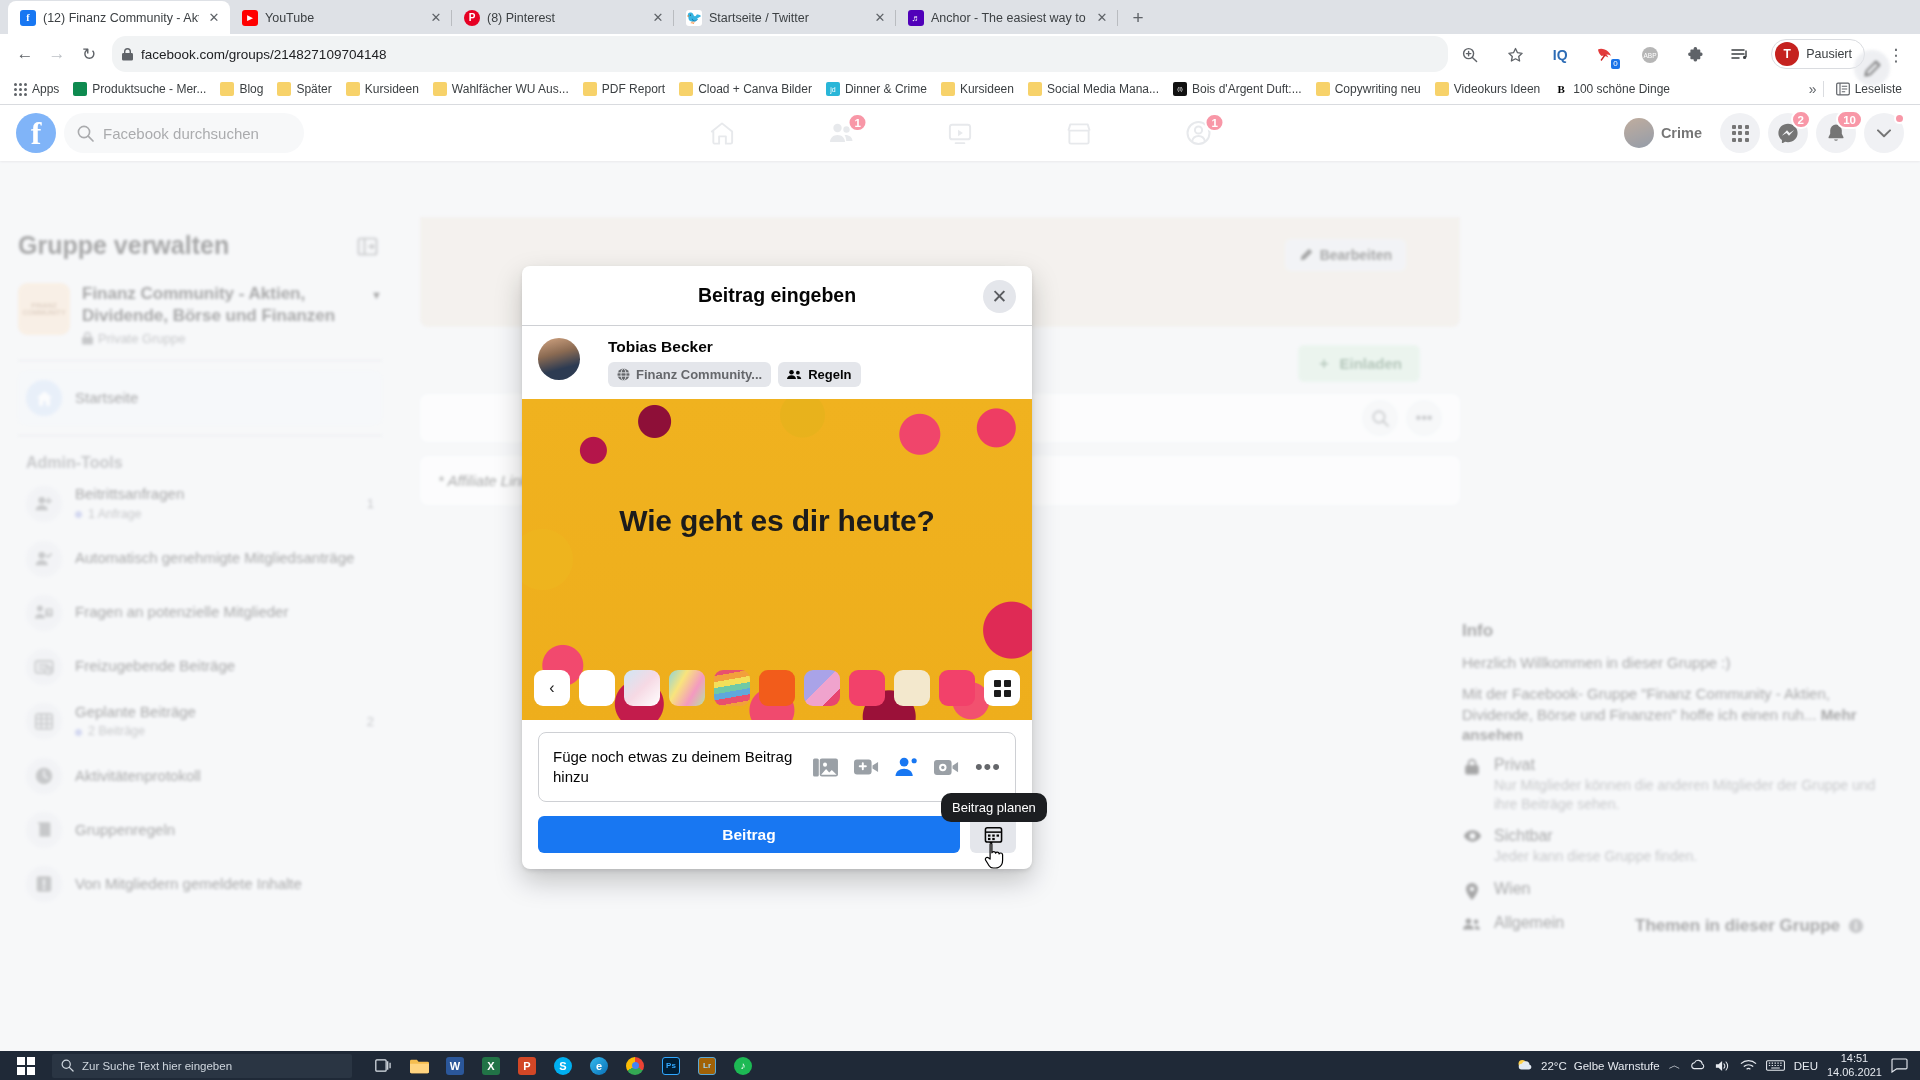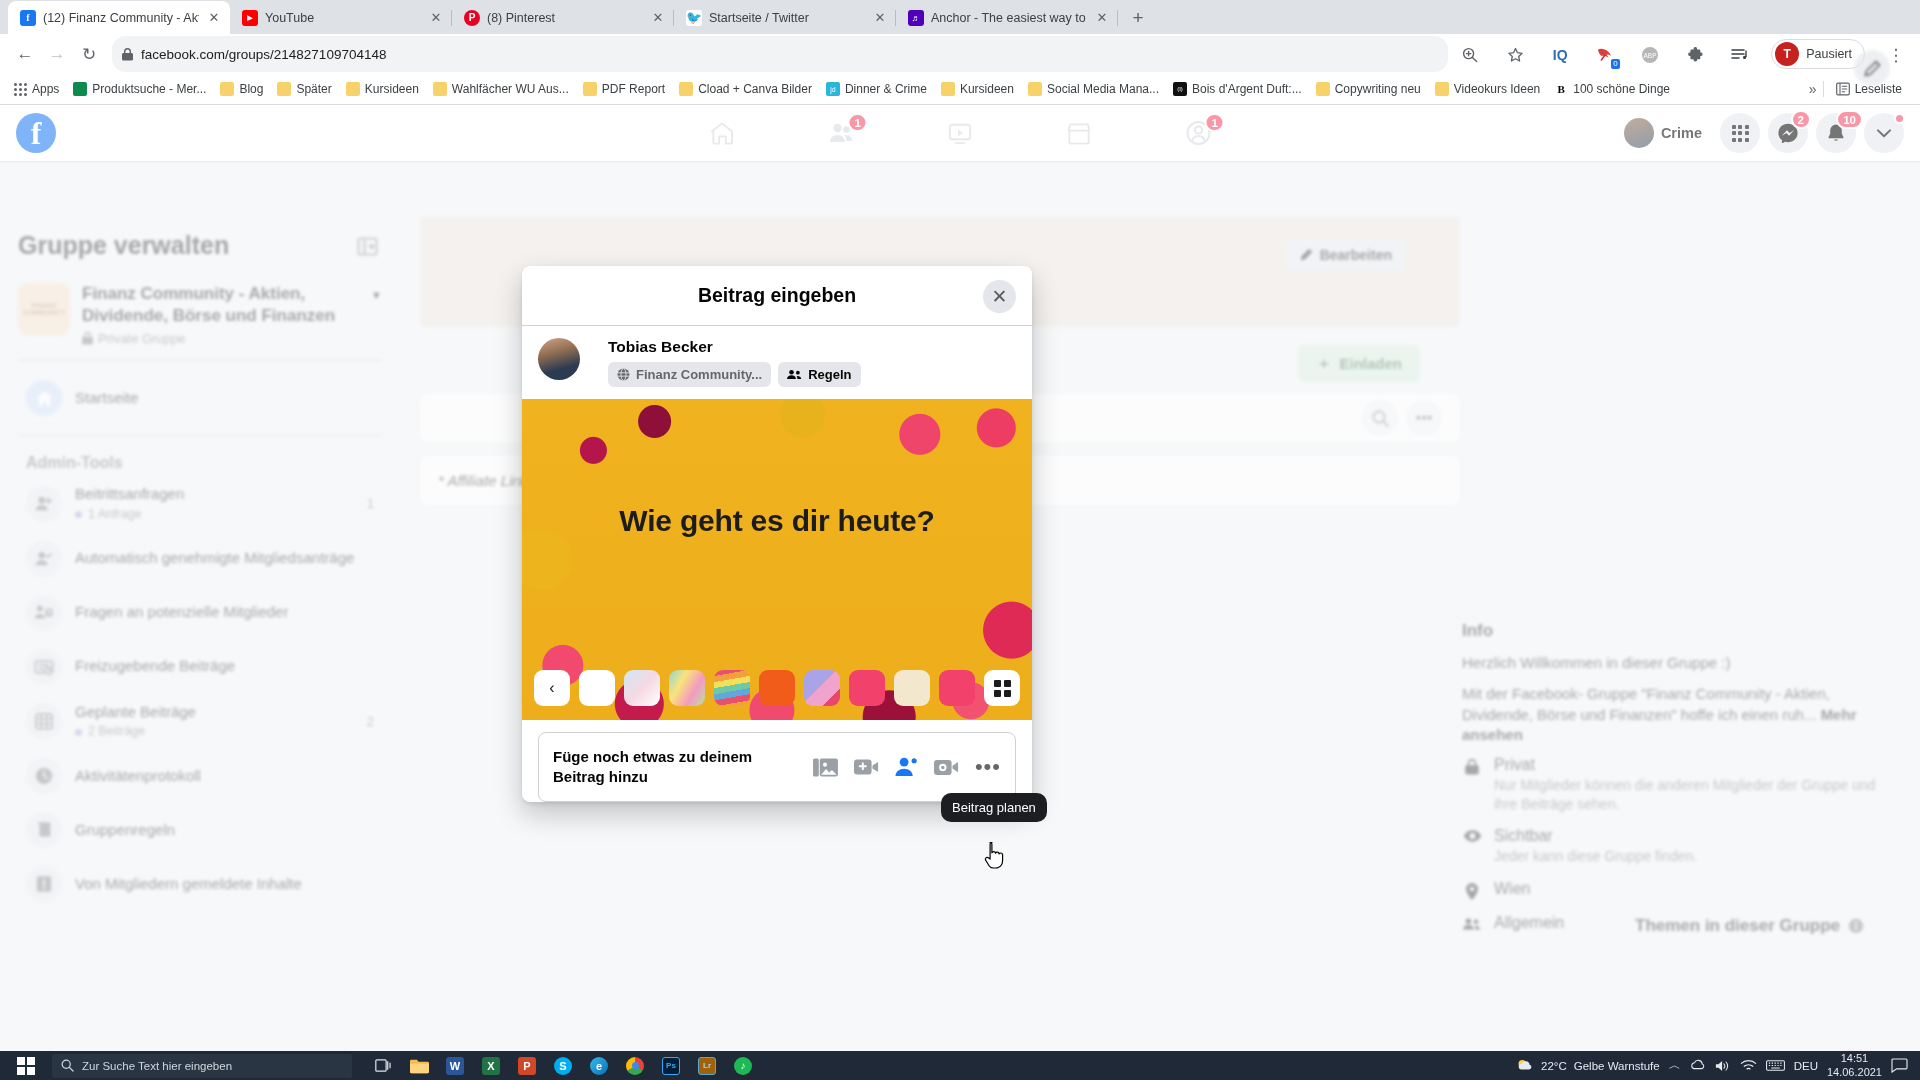--- a/index.html
+++ b/index.html
@@ -150,21 +150,21 @@
     font-size:30px; font-weight:bold; color:#1c1c1c; letter-spacing:-.2px;
   }
   .swatches { position:absolute; left:0; right:0; bottom:14px; display:flex; align-items:center; justify-content:center; gap:9px; }
   .sw { width:36px; height:36px; border-radius:9px; flex:0 0 36px; }
   .sw.nav { background:#fff; display:flex; align-items:center; justify-content:center; color:#1c1c1c; font-size:16px; }
   .sw.grid { background:#fff; display:flex; align-items:center; justify-content:center; }
   .grid4 { display:grid; grid-template-columns:7px 7px; grid-template-rows:7px 7px; gap:3px; }
   .grid4 i { background:#1c1c1c; border-radius:1px; display:block; }
 
   .m-add { margin:12px 16px 0; border:1px solid #ced0d4; border-radius:8px; height:70px; display:flex; align-items:center; padding:0 14px; gap:12px; }
-  .m-add .atext { font-size:15px; color:#050505; font-weight:700; line-height:1.33; flex:1; }
+  .m-add .atext { font-size:15px; color:#050505; font-weight:400; line-height:1.33; flex:1; }
   .m-add .aicons { display:flex; align-items:center; gap:16px; }
   .m-foot { padding:14px 16px 16px; display:flex; gap:10px; align-items:center; }
   .btn-post { flex:1; height:37px; border-radius:6px; background:#1877f2; color:#fff; font-size:15.5px; font-weight:bold; display:flex; align-items:center; justify-content:center; }
   .btn-sched { width:46px; height:37px; border-radius:6px; background:#e4e6eb; display:flex; align-items:center; justify-content:center; color:#050505; }
   .tooltip { position:absolute; z-index:30; background:#1c1e21; color:#fff; font-size:13px; padding:7px 11px; border-radius:10px; white-space:nowrap; left:941px; top:688px; }
   .cursor { position:absolute; z-index:40; left:984px; top:735px; width:22px; height:28px; color:#000; }
 
   
   .taskbar { position:absolute; left:0; bottom:0; width:1920px; height:29px; background:#1f2937; display:flex; align-items:center; padding:0 6px; gap:6px; }
   .tb-start { width:40px; height:29px; display:flex; align-items:center; justify-content:center; }
@@ -361,20 +361,27 @@
           <span>Leseliste</span>
         </span>
       </div>
     </div>
   </div>
 
   <div class="fb">
 
     <div class="fbhead">
       <div class="fb-logo">f</div>
+      <div class="fb-search">
+        <svg width="17" height="17" viewBox="0 0 17 17">
+            <circle cx="7" cy="7" r="5.6" fill="none" stroke="#65676b" stroke-width="1.6"></circle>
+            <path d="M11.2 11.2L16 16" stroke="#65676b" stroke-width="1.7" stroke-linecap="round"></path>
+          </svg>
+        <span>Facebook durchsuchen</span>
+      </div>
 
       <div class="fb-nav">
         <div class="fb-nav-item">
           <svg width="27" height="27" viewBox="0 0 28 28" fill="none" stroke="#d4d7dc" stroke-width="2">
               <path d="M3.5 12L14 3.5 24.5 12v11a1.5 1.5 0 01-1.5 1.5h-5V17h-7v7.5h-5A1.5 1.5 0 015 23V12z" stroke-linejoin="round"></path>
             </svg>
         </div>
         <div class="fb-nav-item">
           <svg width="28" height="28" viewBox="0 0 28 28" fill="#d4d7dc">
               <circle cx="10" cy="9" r="4.2"></circle>
@@ -787,20 +794,34 @@
                 <rect x="0" y="1.5" width="19" height="16" rx="3.2"></rect>
                 <path d="M20 7.5l6-4v11l-6-4z"></path>
                 <circle cx="9.5" cy="9.5" r="4" fill="#fff"></circle>
                 <circle cx="9.5" cy="9.5" r="1.8" fill="#9aa0a6"></circle>
               </svg>
           </span>
           <span style="color:#65676b;font-size:22px;letter-spacing:1px;line-height:12px;">•••</span>
         </span>
       </div>
 
+      <div class="m-foot">
+        <span class="btn-post">Beitrag</span>
+        <span class="btn-sched">
+          <svg width="19" height="19" viewBox="0 0 20 20" fill="none" stroke="#050505" stroke-width="1.6">
+            <rect x="1.5" y="3" width="17" height="15" rx="2"></rect>
+              <path d="M1.5 7.5h17"></path>
+            <rect x="4.2" y="10" width="2.6" height="2.3" fill="#050505" stroke="none"></rect>
+            <rect x="8.7" y="10" width="2.6" height="2.3" fill="#050505" stroke="none"></rect>
+            <rect x="13.2" y="10" width="2.6" height="2.3" fill="#050505" stroke="none"></rect>
+            <rect x="4.2" y="13.6" width="2.6" height="2.3" fill="#050505" stroke="none"></rect>
+            <rect x="8.7" y="13.6" width="2.6" height="2.3" fill="#050505" stroke="none"></rect>
+          </svg>
+        </span>
+      </div>
     </div>
 
     <div class="tooltip">Beitrag planen</div>
     <div class="cursor">
       <svg width="22" height="30" viewBox="0 0 22 30">
         <path d="M6 2.5c1.1 0 1.9.9 1.9 2v8.3c.3-.7 1-1.2 1.8-1.2 1 0 1.8.7 1.9 1.6.3-.6.9-1 1.6-1 1 0 1.8.8 1.9 1.7.3-.5.9-.9 1.5-.9 1.1 0 2 .9 2 2v5.2c0 3.3-1.6 6.1-4.3 7.3-.8.4-1.7.5-2.6.5H9.3c-1.7 0-3.3-.9-4.2-2.3l-3.4-5.4a1.9 1.9 0 012.7-2.6l1.7 1.4V4.5c0-1.1.8-2 1.9-2z" fill="#fff" stroke="#000" stroke-width="1.2" stroke-linejoin="round"></path>
       </svg>
     </div>
   </div>
 

